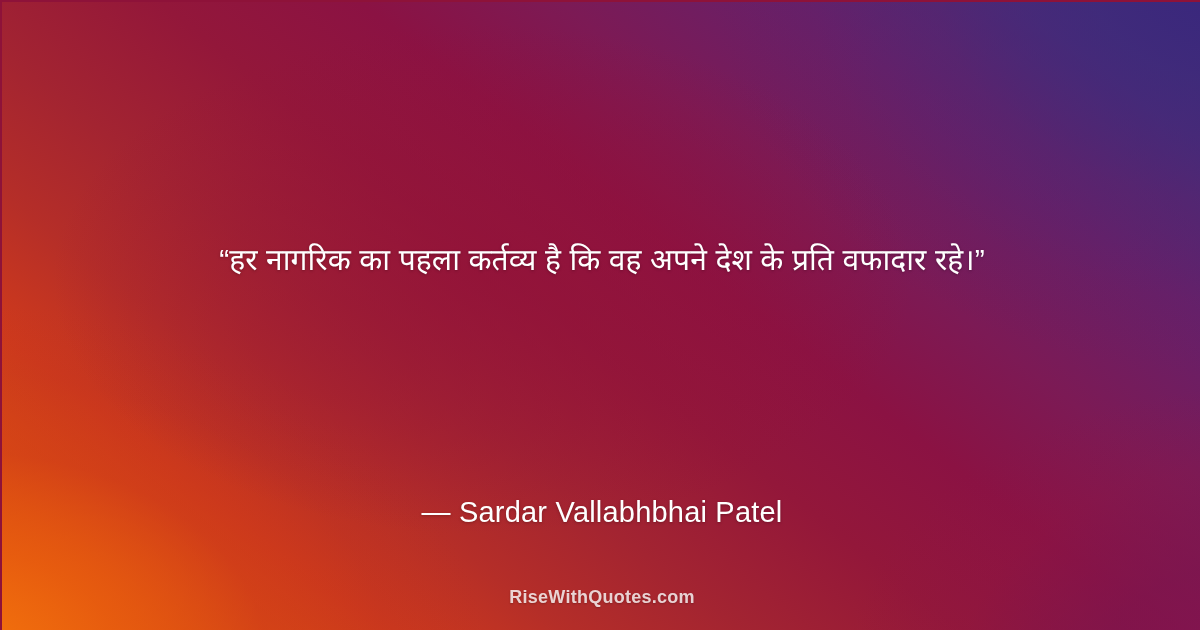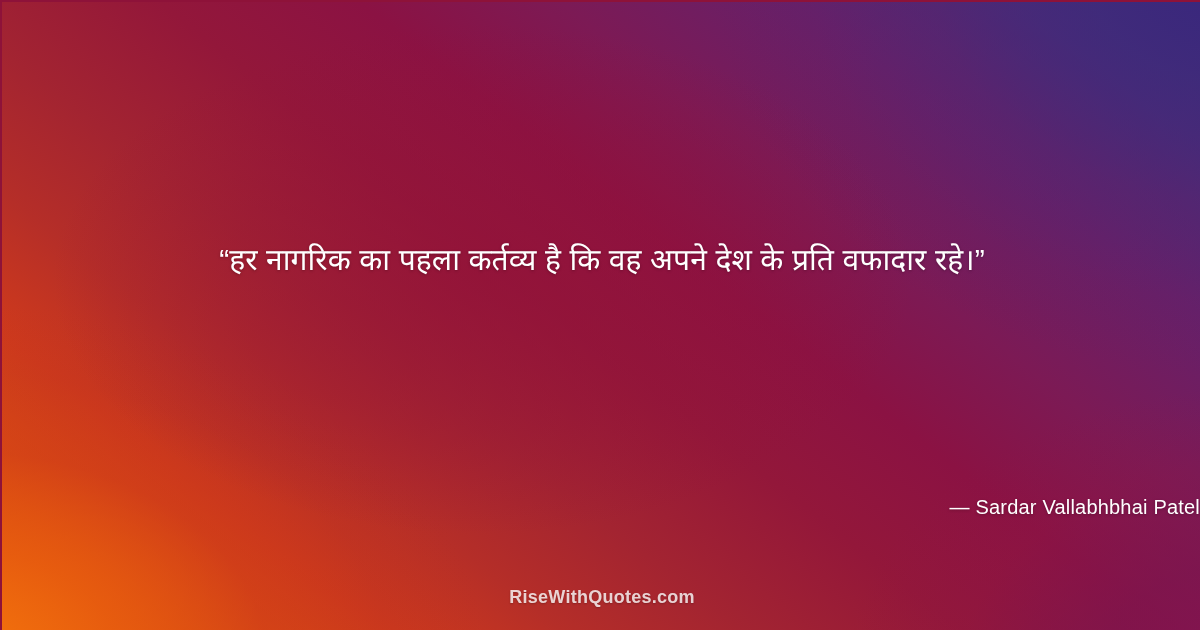--- a/index.html
+++ b/index.html
@@ -106,23 +106,23 @@
     letter-spacing:0.1px;
     text-shadow:0 1px 3px rgba(0,0,0,0.26);
     white-space:nowrap;
   }
 
   #quote-author {
     position:absolute;
     top:492px;
     left:0;
     width:100%;
-    text-align:right;
+    text-align:center;
     color:#ffffff;
-    font-size:20px;
+    font-size:29px;
     font-weight:500;
     letter-spacing:0.2px;
     text-shadow:0 1px 3px rgba(0,0,0,0.25);
   }
 
   #site-watermark {
     position:absolute;
     top:583px;
     left:0;
     width:100%;

